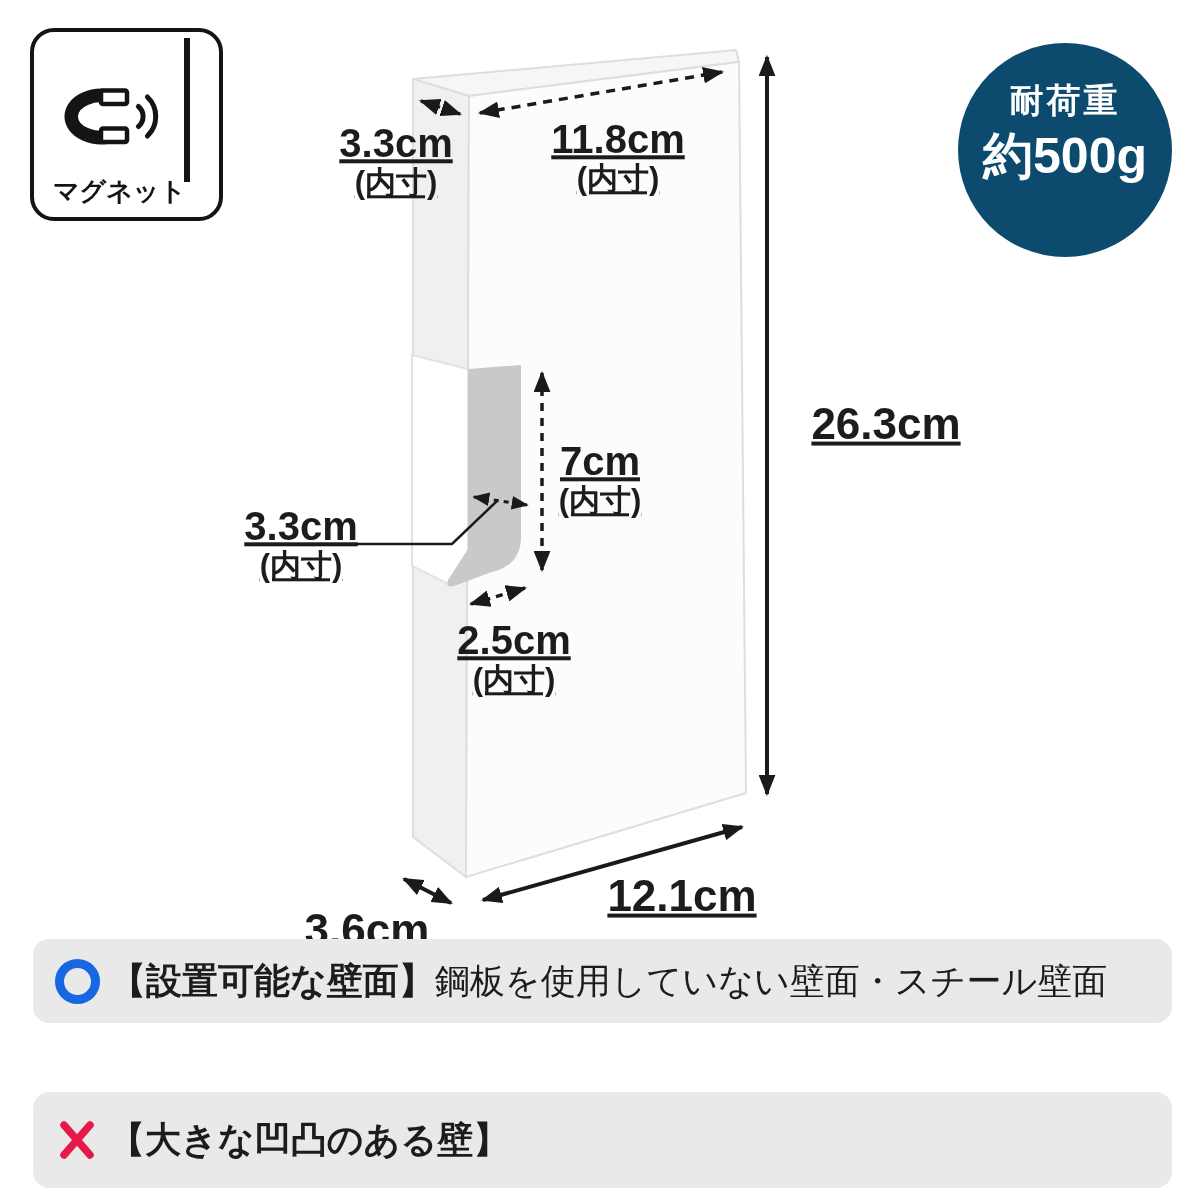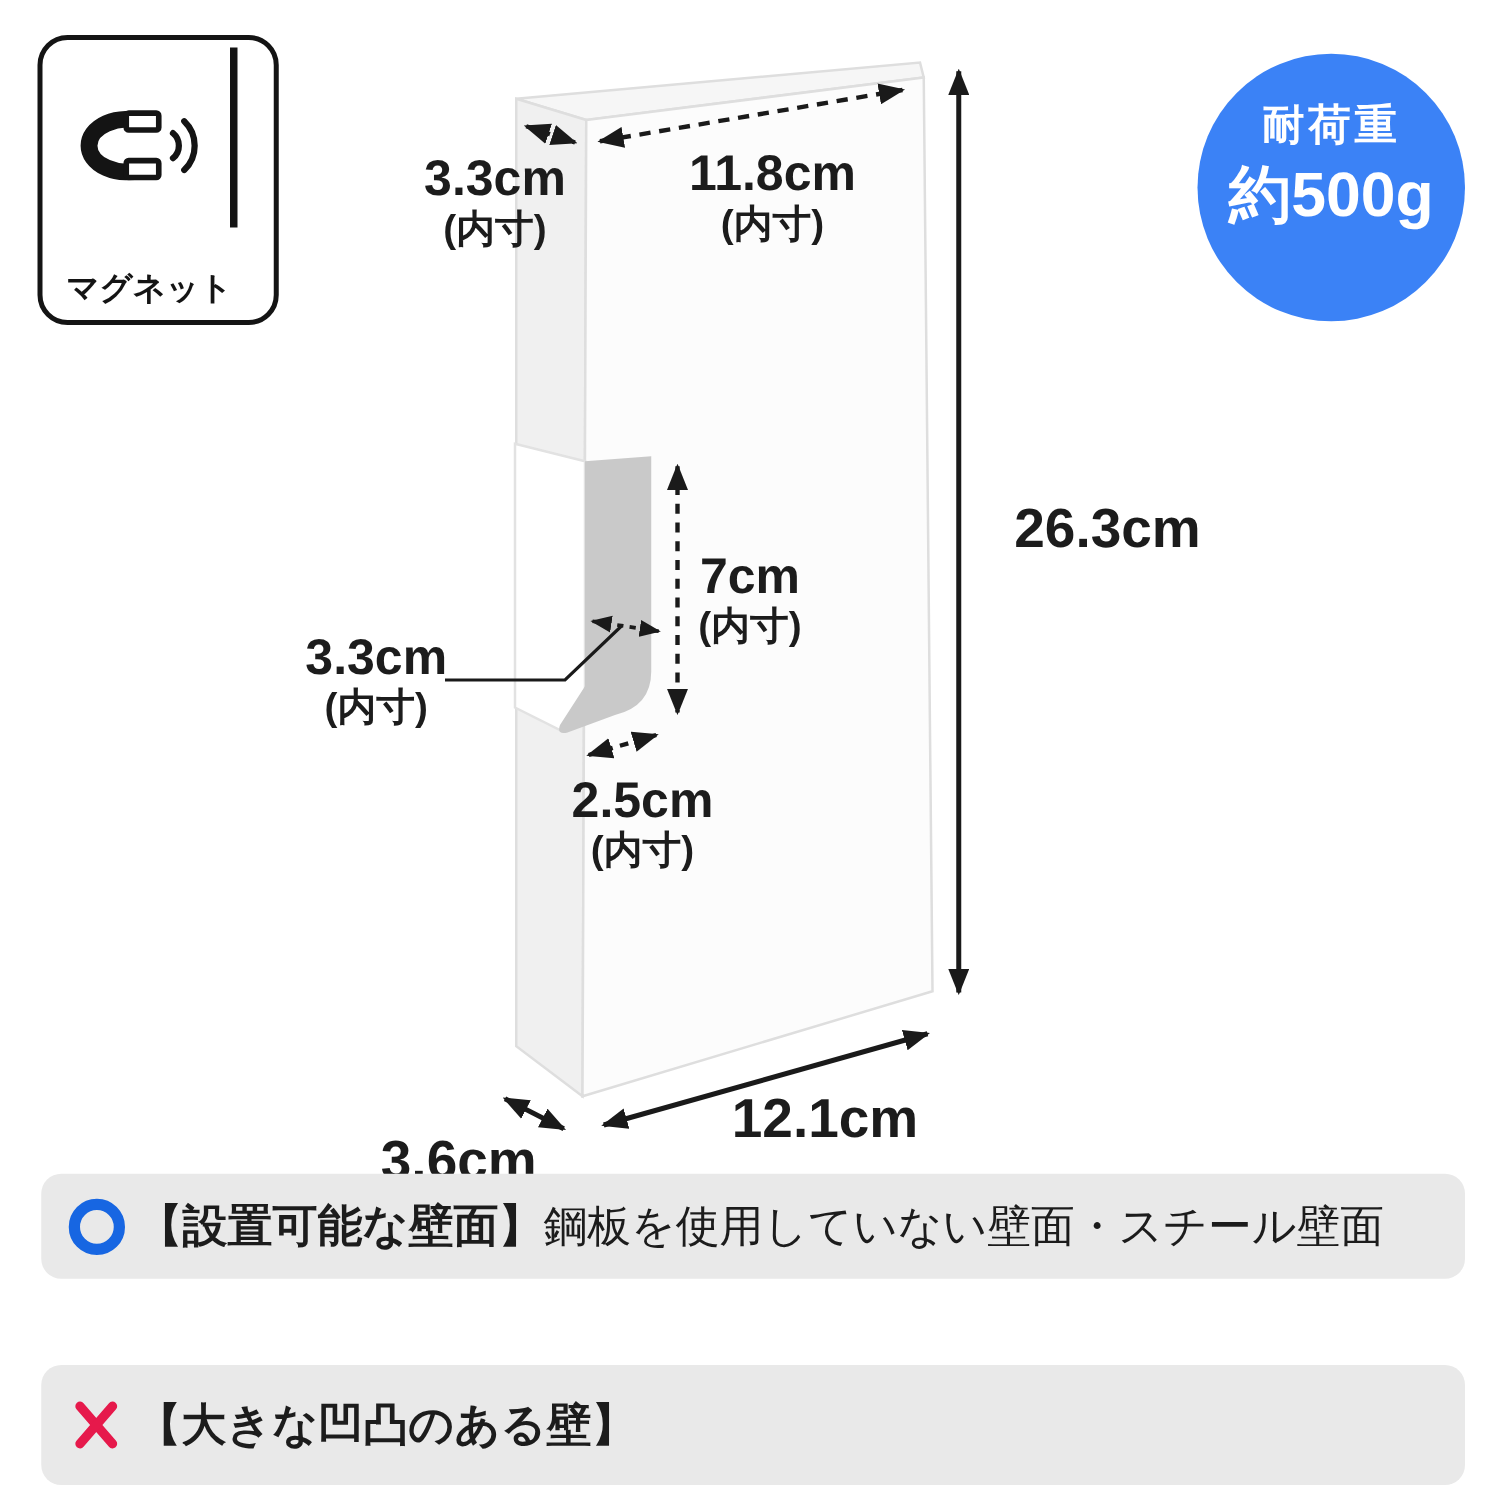--- a/index.html
+++ b/index.html
@@ -1,31 +1,31 @@
 <!DOCTYPE html>
 <html><head>
 <meta charset="utf-8">
 <style>
   html,body{margin:0;padding:0;background:#ffffff;}
   .canvas{position:relative;width:1200px;height:1200px;background:#ffffff;overflow:hidden;
           font-family:"Liberation Sans","DejaVu Sans",sans-serif;color:#1c1c1c;}
   svg.diagram{position:absolute;left:0;top:0;}
   
-  .dim{position:absolute;transform:translate(-50%,-50%);text-align:center;line-height:1.02;white-space:nowrap;}
+  .dim{position:absolute;transform:translate(-50%,-50%);text-align:center;line-height:1.02;white-space:nowrap;text-decoration:underline;}
   .dim .val{display:block;font-size:40px;font-weight:700;}
   .dim .note{display:block;font-size:31px;font-weight:700;margin-top:3px;}
   .dim.big .val{font-size:44px;}
   
-  .magnet-badge{position:absolute;left:30px;top:28px;width:193px;height:232px;box-sizing:border-box;
+  .magnet-badge{position:absolute;left:30px;top:28px;width:193px;height:193px;box-sizing:border-box;
                 border:4px solid #141414;border-radius:24px;background:#fff;}
   .magnet-badge .lbl{position:absolute;left:0;right:14px;bottom:8px;text-align:center;
                      font-size:26px;font-weight:700;color:#141414;}
   
   .load-badge{position:absolute;left:958px;top:43px;width:214px;height:214px;border-radius:50%;
-              background:#3b82f6;display:flex;flex-direction:column;align-items:center;justify-content:center;
+              background:#0c4a6e;display:flex;flex-direction:column;align-items:center;justify-content:center;
               padding-bottom:34px;box-sizing:border-box;color:#fff;text-align:center;}
   .load-badge .t1{font-size:34px;font-weight:600;letter-spacing:3px;line-height:1.2;}
   .load-badge .t2{font-size:50px;font-weight:600;line-height:1.2;margin-top:6px;}
   
   .bar{position:absolute;left:33px;width:1139px;background:#e9e9e9;border-radius:16px;
        display:flex;align-items:center;box-sizing:border-box;}
   .bar.ok{top:939px;height:84px;padding-left:22px;}
   .bar.ng{top:1092px;height:96px;padding-left:22px;}
   .bar .icon{flex:0 0 auto;display:flex;align-items:center;justify-content:center;}
   .ring{width:27px;height:27px;border:9px solid #1766e2;border-radius:50%;}
@@ -86,21 +86,21 @@
     <span class="note">(内寸)</span>
   </div>
   <div class="dim" style="left:301px;top:544px;">
     <span class="val">3.3cm</span>
     <span class="note">(内寸)</span>
   </div>
   <div class="dim" style="left:514px;top:658px;">
     <span class="val">2.5cm</span>
     <span class="note">(内寸)</span>
   </div>
-  <div class="dim big" style="left:660px;top:896px;">
+  <div class="dim big" style="left:682px;top:896px;">
     <span class="val">12.1cm</span>
   </div>
   <div class="dim big" style="left:367px;top:930px;">
     <span class="val">3.6cm</span>
   </div>
 
   <div class="magnet-badge">
     <svg width="185" height="185" viewBox="0 0 185 185" style="position:absolute;left:0;top:0;">
       <line x1="153" y1="6" x2="153" y2="150" stroke="#141414" stroke-width="6"></line>
       <path d="M80,65.5 A30,21 0 1 0 80,103.5" fill="none" stroke="#141414" stroke-width="13.5"></path>

